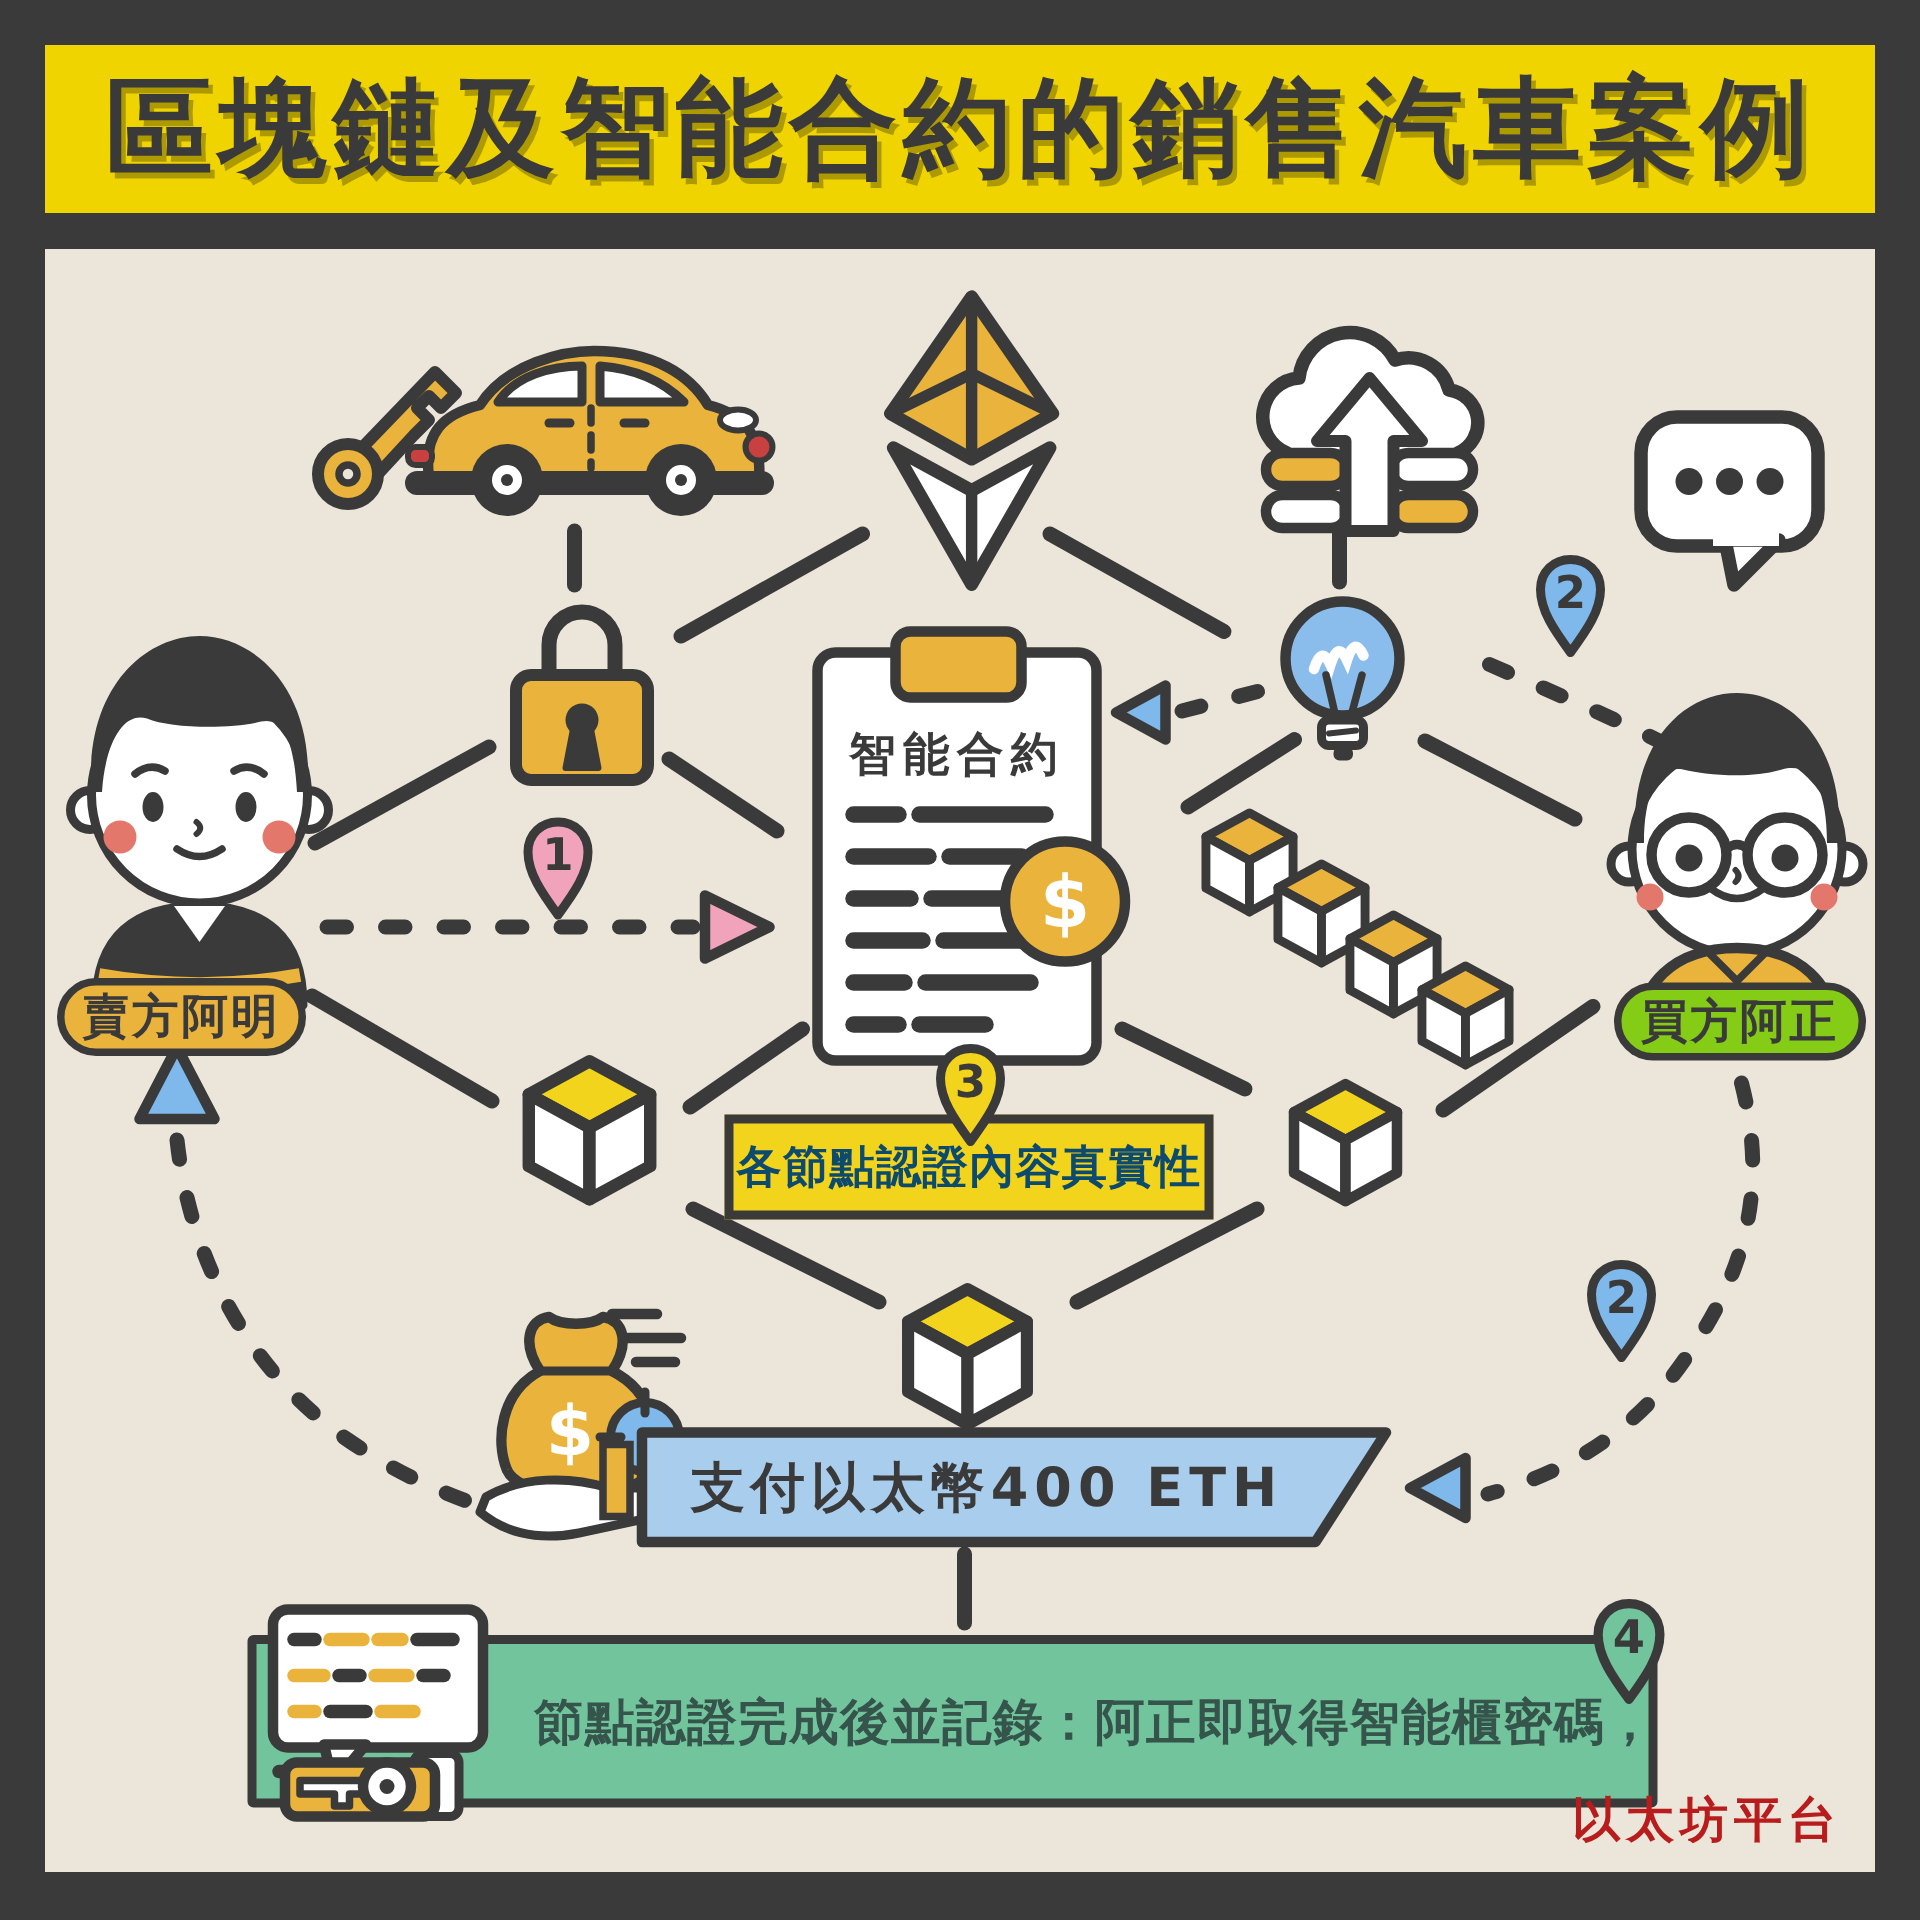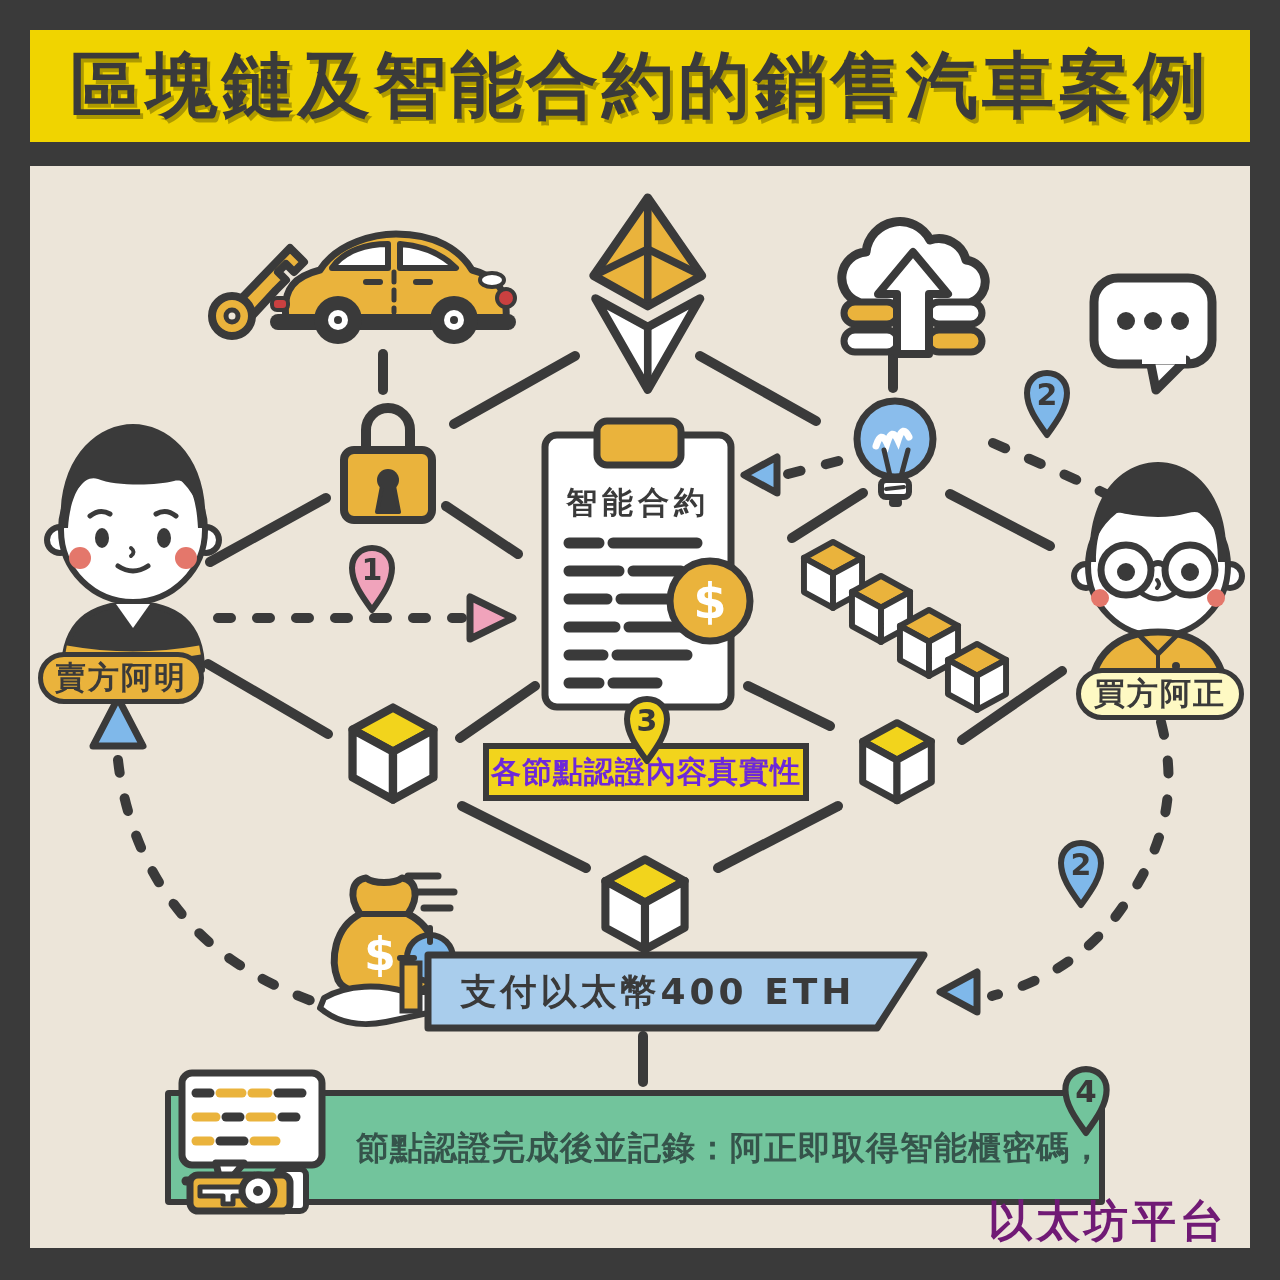--- a/index.html
+++ b/index.html
@@ -9,29 +9,29 @@
     display:flex;align-items:center;justify-content:center;}
   .title-banner h1{margin:0;font-size:72px;font-weight:bold;color:#3A3A3A;letter-spacing:4px;
     text-shadow:3px 4px 0 rgba(0,0,0,0.28);white-space:nowrap;}
   .canvas{position:absolute;left:30px;top:166px;width:1220px;height:1082px;background:#ECE5D9;}
   .art{position:absolute;left:0;top:0;z-index:1;overflow:visible;}
   .overlay-svg{position:absolute;z-index:3;overflow:visible;}
   .pill{position:absolute;z-index:2;height:52px;border:5px solid #3A3A3A;border-radius:28px;
     display:flex;align-items:center;justify-content:center;font-size:31px;font-weight:bold;color:#3A3A3A;
     letter-spacing:2px;white-space:nowrap;}
   .pill.seller{left:8px;top:465px;width:166px;background:#EAB33C;margin-top:21px;}
-  .pill.buyer{left:1046px;top:502px;width:168px;background:#fef9c3;}
-  .verify-label{position:absolute;z-index:2;left:453px;top:577px;width:326px;height:58px;background:#F2D41C;
+  .pill.buyer{left:1046px;top:489px;width:168px;background:#84cc16;}
+  .verify-label{position:absolute;z-index:2;left:453px;top:577px;width:326px;height:70px;background:#F2D41C;
     border:6px solid #3A3A3A;display:flex;align-items:center;justify-content:center;
-    font-size:30px;font-weight:bold;color:#6d28d9;letter-spacing:1px;}
+    font-size:30px;font-weight:bold;color:#0c4a6e;letter-spacing:1px;}
   .note-banner{position:absolute;z-index:2;left:135px;top:924px;width:940px;height:115px;background:#72C49C;
     border:6px solid #3A3A3A;border-radius:4px;display:flex;flex-direction:column;justify-content:center;
     padding-left:185px;}
   .note-banner .line{font-size:33px;font-weight:bold;color:#35544B;letter-spacing:1px;line-height:50px;white-space:nowrap;}
-  .footer-label{position:absolute;z-index:2;right:22px;top:1026px;font-size:44px;font-weight:bold;color:#701a75;letter-spacing:4px;}
+  .footer-label{position:absolute;z-index:2;right:22px;top:1026px;font-size:32px;font-weight:bold;color:#b91c1c;letter-spacing:4px;}
   svg text{font-family:"DejaVu Sans","Liberation Sans",sans-serif;font-weight:bold;}
 </style>
 </head>
 <body>
 
 <div class="stage">
 
   <div class="title-banner">
     <h1>區塊鏈及智能合約的銷售汽車案例</h1>
   </div>

